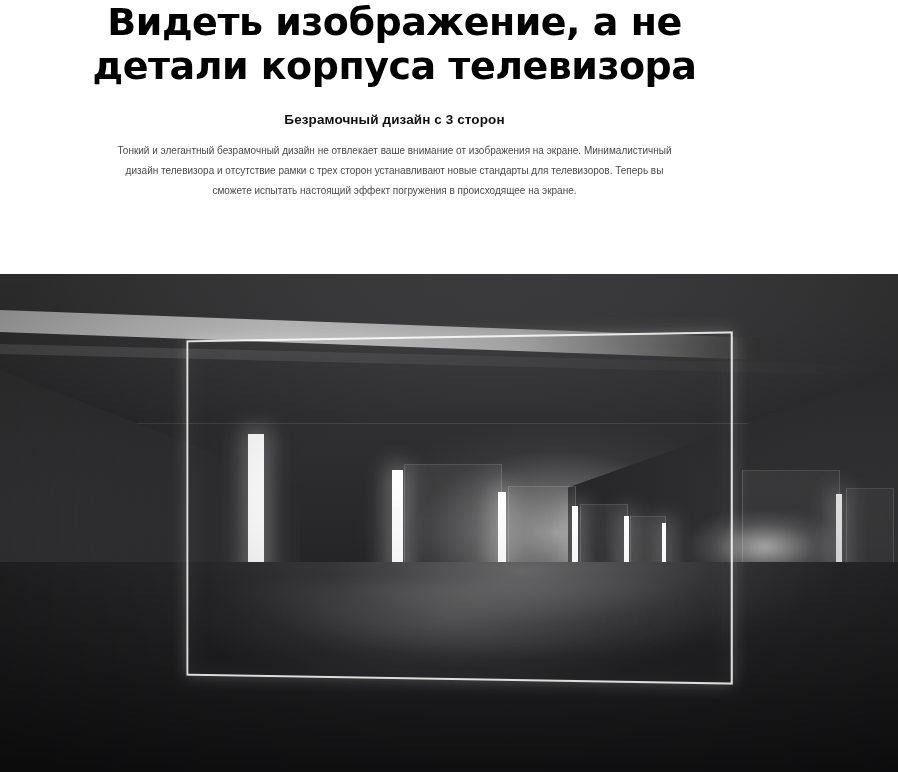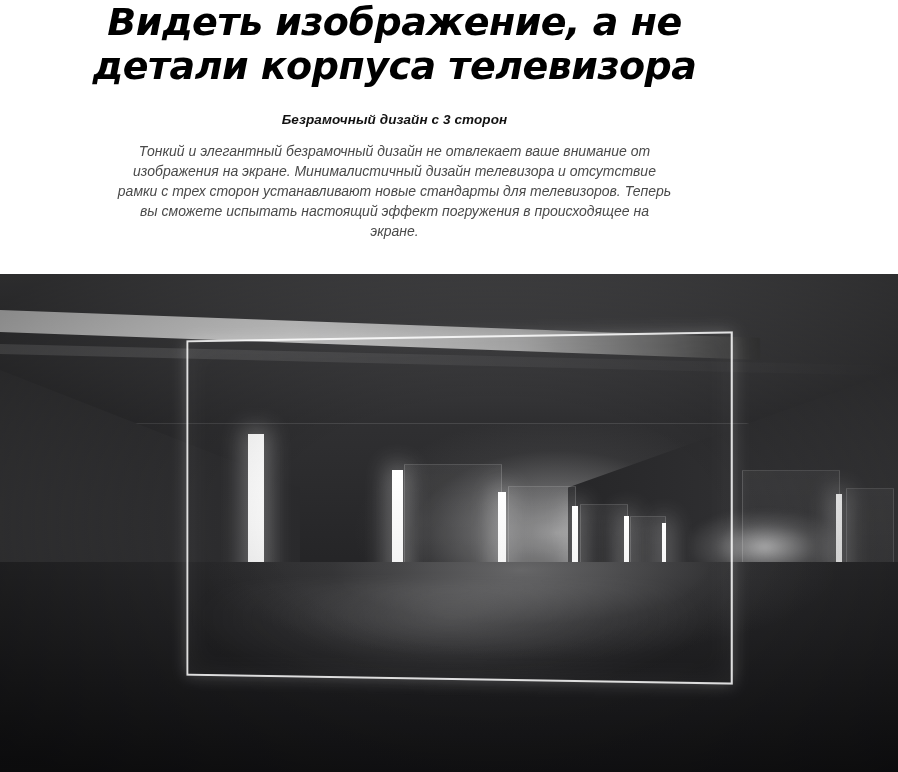--- a/index.html
+++ b/index.html
@@ -13,21 +13,20 @@
     overflow: hidden;
     font-family: "Liberation Sans", sans-serif;
     color: #1a1a1a;
   }
 
   .page {
     width: 789px;
     height: 772px;
     position: relative;
     background: #ffffff;
-    font-style: italic;
   }
 
   .hero-copy {
     padding: 0 80px;
     text-align: center;
     box-sizing: border-box;
   }
 
   .hero-title {
     margin: 0;
@@ -45,21 +44,21 @@
     font-size: 13.5px;
     font-weight: 700;
     color: #111111;
     letter-spacing: 0.1px;
     text-align: center;
   }
 
   .hero-body {
     margin: 14px auto 0 auto;
     max-width: 560px;
-    font-size: 14px;
+    font-size: 10px;
     line-height: 20px;
     color: #4a4a4a;
     font-weight: 400;
   }
 
   .hero-image-wrap {
     position: absolute;
     left: 0;
     top: 274px;
     width: 898px;

